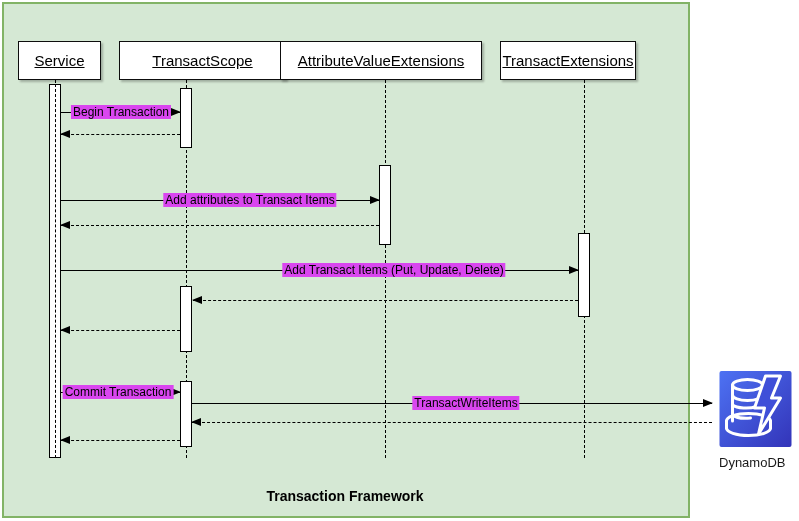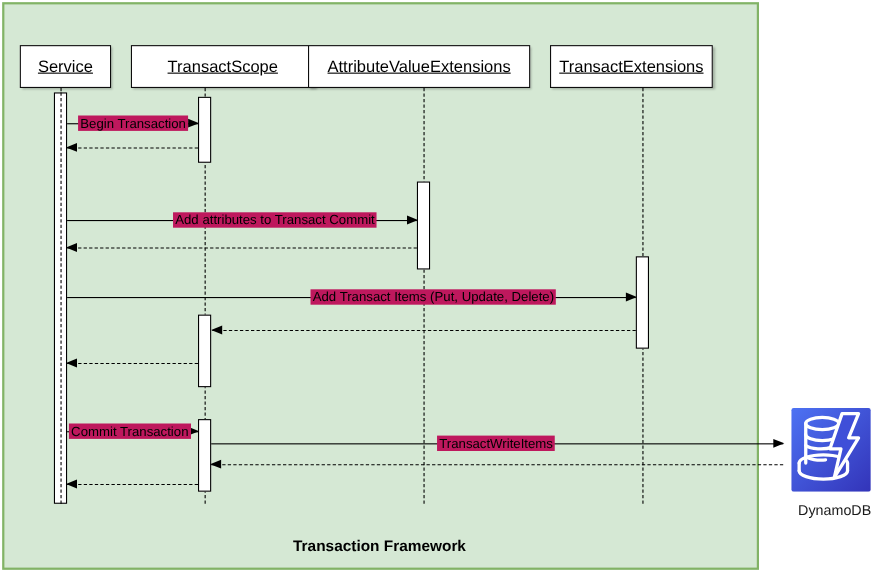--- a/index.html
+++ b/index.html
@@ -68,41 +68,41 @@
     position: absolute;
     left: -1px; top: -5px;
     width: 0; height: 0;
     border-right: 10px solid #000;
     border-top: 4.5px solid transparent;
     border-bottom: 4.5px solid transparent;
   }
   .msg-label {
     position: absolute;
     transform: translate(-50%, -50%);
-    background: #be185d;
+    background: #d946ef;
     color: #000;
     font-size: 12px;
     line-height: 14px;
     padding: 0 2px;
     white-space: nowrap;
   }
   .frame-title {
     position: absolute;
     left: 345px; top: 488px;
     transform: translateX(-50%);
     font-size: 14px;
     font-weight: bold;
     color: #000;
     white-space: nowrap;
   }
   .external-actor {
     position: absolute;
     left: 719px; top: 371px;
     width: 73px;
-    text-align: right;
+    text-align: left;
   }
   .external-actor .icon-label {
     display: block;
     margin-top: 4px;
     font-size: 13px;
     color: #1a1a1a;
     white-space: nowrap;
   }
 </style>
 </head>
@@ -131,35 +131,35 @@
   <div class="msg dashed head-l" style="left:61px; top:225px; width:318px;"></div>
   <div class="msg head-r" style="left:61px; top:270px; width:517px;"></div>
   <div class="msg dashed head-l" style="left:193px; top:300px; width:385px;"></div>
   <div class="msg dashed head-l" style="left:61px; top:330px; width:119px;"></div>
   <div class="msg head-r" style="left:61px; top:392px; width:119px;"></div>
   <div class="msg head-r" style="left:192px; top:403px; width:520px;"></div>
   <div class="msg dashed head-l" style="left:192px; top:422px; width:520px;"></div>
   <div class="msg dashed head-l" style="left:61px; top:440px; width:119px;"></div>
 
   <div class="msg-label" style="left:121px; top:112px;">Begin Transaction</div>
-  <div class="msg-label" style="left:250px; top:200px;">Add attributes to Transact Commit</div>
+  <div class="msg-label" style="left:250px; top:200px;">Add attributes to Transact Items</div>
   <div class="msg-label" style="left:394px; top:270px;">Add Transact Items (Put, Update, Delete)</div>
   <div class="msg-label" style="left:118px; top:392px;">Commit Transaction</div>
-  <div class="msg-label" style="left:451px; top:403px;">TransactWriteItems</div>
+  <div class="msg-label" style="left:466px; top:403px;">TransactWriteItems</div>
 
   <div class="participant" style="left:18px; width:83px;">
     <span>Service</span>
   </div>
   <div class="participant" style="left:103px; width:167px;margin-left:16px;">
     <span>TransactScope</span>
   </div>
   <div class="participant" style="left:280px; width:202px;">
     <span>AttributeValueExtensions</span>
   </div>
-  <div class="participant" style="left:500px; width:148px;">
+  <div class="participant" style="left:500px; width:136px;">
     <span>TransactExtensions</span>
   </div>
 
   <div class="frame-title">Transaction Framework</div>
 
   <div class="external-actor">
     <span>
       <svg width="73" height="76" viewBox="0 0 72 76" xmlns="http://www.w3.org/2000/svg">
         <defs>
           <linearGradient id="ddbg" x1="0" y1="0" x2="1" y2="1">

